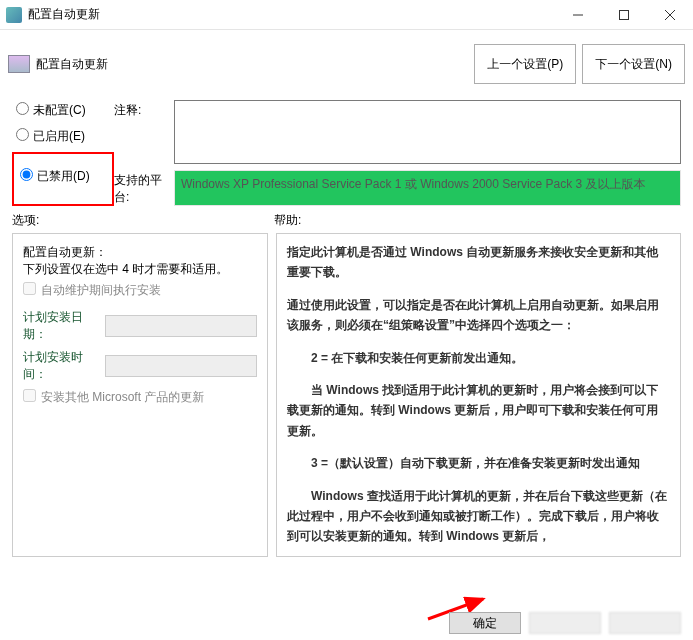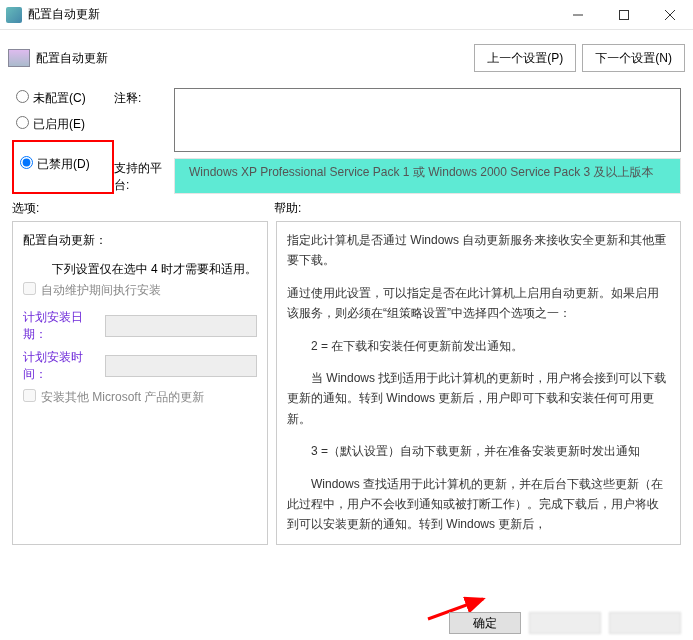--- a/index.html
+++ b/index.html
@@ -5,45 +5,45 @@
 * { box-sizing: border-box; margin: 0; padding: 0; font-family: "Microsoft YaHei", "Segoe UI", sans-serif; font-size: 12px; }
 body { background: #fff; width: 693px; height: 640px; overflow: hidden; position: relative; }
 .titlebar { display: flex; align-items: center; height: 30px; border-bottom: 1px solid #e5e5e5; }
 .titlebar .icon { width: 16px; height: 16px; margin: 0 6px; background: linear-gradient(135deg,#6bb,#48a); border-radius: 2px; }
 .titlebar .title { flex: 1; }
 .winbtns { display: flex; }
 .winbtn { width: 46px; height: 30px; display: flex; align-items: center; justify-content: center; color: #333; }
 .header-row { display: flex; align-items: center; padding: 14px 8px 8px 8px; }
 .header-row .icon { width: 22px; height: 18px; background: linear-gradient(#dbe,#abc); border: 1px solid #889; margin-right: 6px; }
 .header-row .spacer { flex: 1; }
-.navbtn { height: 28px; padding: 0 12px; background: #fff; border: 1px solid #adadad; margin-left: 6px; cursor: pointer; }
+.navbtn { height: 40px; padding: 0 12px; background: #fff; border: 1px solid #adadad; margin-left: 6px; cursor: pointer; }
 .content { padding: 8px 12px; }
 .top-section { display: flex; }
 .radio-col { width: 102px; }
 .radio-item { display: flex; align-items: flex-start; height: 26px; padding: 2px 4px; }
 .radio-item input { margin-right: 4px; }
 .radio-box { border: 2px solid #ff0000; padding: 12px 2px; }
 .right-block { flex: 1; }
 .form-row { display: flex; margin-bottom: 6px; }
 .form-label { width: 60px; padding-top: 2px; }
 .comment-box { flex: 1; height: 64px; border: 1px solid #7a7a7a; background: #fff; padding: 4px; resize: none; }
-.platform-box { flex: 1; border: 1px solid #e5e5e5; background: #5eead4; padding: 4px 14px; line-height: 1.5; color: #555; }
+.platform-box { flex: 1; border: 1px solid #e5e5e5; background: #22c55e; padding: 4px 6px; line-height: 1.5; color: #555; }
 .section-labels { display: flex; margin-bottom: 4px; }
 .section-labels .l1 { width: 262px; }
 .two-pane { display: flex; height: 324px; }
 .pane-left { width: 256px; border: 1px solid #ccc; background: #fff; margin-right: 8px; padding: 10px; }
 .pane-right { flex: 1; border: 1px solid #ccc; background: #fff; padding: 8px 10px; overflow: hidden; line-height: 1.7; color: #333; position: relative; }
-.opt-title { margin-bottom: 12px; }
-.opt-note { margin-bottom: 0; text-align: right; }
+.opt-title { margin-bottom: 0; }
+.opt-note { margin-bottom: 0; }
 .chk-row { display: flex; align-items: flex-start; margin: 4px 0 10px 0; color: #888; }
 .chk-row input { margin-right: 5px; }
 .sel-row { display: flex; align-items: center; margin: 6px 0; }
-.sel-row .lbl { width: 82px; color: #6d28d9; }
+.sel-row .lbl { width: 82px; color: #14532d; }
 .sel-row .sel { flex: 1; height: 22px; border: 1px solid #ccc; background: #eee; }
-.help-para { margin-bottom: 12px; }
+.help-para { margin-bottom: 12px; font-weight: bold; }
 .help-indent { text-indent: 2em; }
 .footer { position: absolute; right: 12px; bottom: 6px; display: flex; gap: 8px; }
 .btn { width: 72px; height: 22px; background: #e1e1e1; border: 1px solid #adadad; cursor: pointer; }
 .faded-btn { width: 72px; height: 22px; background: #eee; border: 1px solid #ddd; filter: blur(1px); }
 .arrow { position: absolute; right: 200px; bottom: 16px; pointer-events: none; }
 </style>
 </head>
 <body>
 
 <div class="titlebar">

